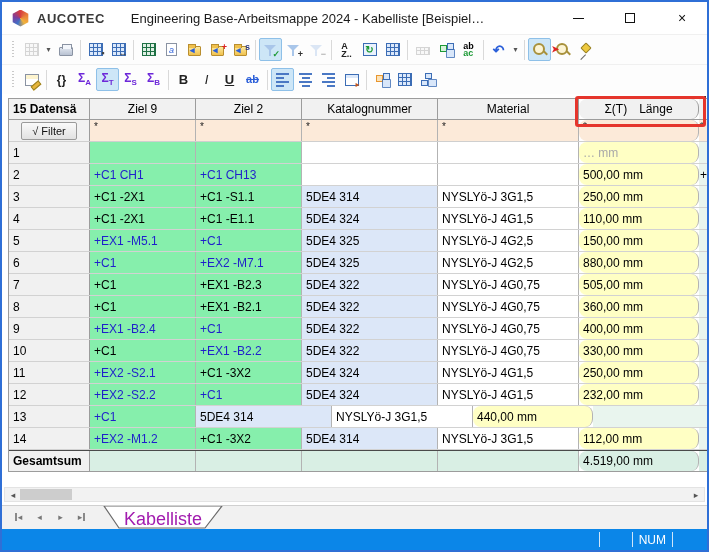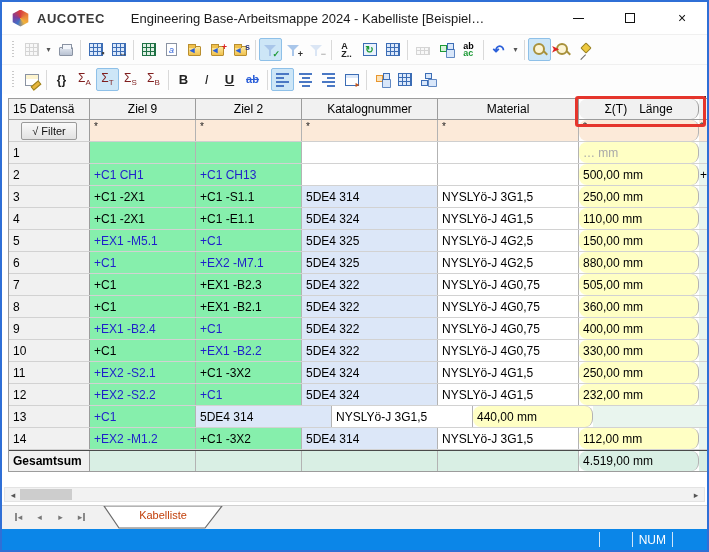--- a/index.html
+++ b/index.html
@@ -54,21 +54,21 @@
   .undoch{color:#2b5fd9;font-size:14px;font-weight:700;line-height:1;}
   .nodes{position:relative;width:14px;height:13px;}
   .nodes:before{content:'';position:absolute;left:1px;top:2px;width:5px;height:5px;border:1px solid #e8962f;background:#fbe2b8;}
   .nodes:after{content:'';position:absolute;left:8px;top:0;width:5px;height:5px;border:1px solid #3c6db5;background:#d9e7fa;box-shadow:0 7px 0 #d9e7fa,0 7px 0 0.8px #3c6db5;}
   .nodes.p:before{border-color:#1d9a36;background:#d6f2d9;}
   .renic{display:flex;flex-direction:column;line-height:7px;font-size:9px;font-weight:700;}
   .renic .b{color:#1d9a36;}
   .propic{width:14px;height:12px;border:1px solid #8a93a3;background:linear-gradient(#fdf4cf 0 4px,#fff 4px);position:relative;}
   .propic:after{content:'';position:absolute;right:-3px;bottom:-3px;width:8px;height:3px;background:#e8b53a;transform:rotate(-40deg);border:1px solid #9a8325;}
   .txtic{font-size:12px;font-weight:700;color:#222;line-height:1;}
-  .sig{font-size:12px;font-weight:400;color:#7f1d1d;line-height:1;}
+  .sig{font-size:12px;font-weight:700;color:#6d28d9;line-height:1;}
   .sig sub{font-size:8px;}
   .alic{display:flex;flex-direction:column;gap:2px;width:13px;}
   .alic i{height:2px;background:#4a78c4;display:block;}
   .alic.l{align-items:flex-start}.alic.c{align-items:center}.alic.r{align-items:flex-end}
   .alic i:nth-child(odd){width:13px}.alic i:nth-child(even){width:8px}
   .mrg{width:14px;height:12px;border:1px solid #3c6db5;background:linear-gradient(#dce9fb,#dce9fb) 0 0/100% 3px no-repeat,#fff;position:relative;}
   .mrg:after{content:'▸';position:absolute;right:-2px;bottom:-4px;font-size:8px;color:#c2571f;}
   .treeic{position:relative;width:14px;height:13px;}
   .treeic:before{content:'';position:absolute;left:4px;top:0;width:5px;height:4px;border:1px solid #3c6db5;background:#d9e7fa;}
   .treeic:after{content:'';position:absolute;left:0;top:7px;width:5px;height:4px;border:1px solid #3c6db5;background:#d9e7fa;box-shadow:8px 0 0 #d9e7fa,8px 0 0 0.8px #3c6db5;}
@@ -79,21 +79,21 @@
   .cell{display:flex;align-items:center;padding:0 4px;font-size:12px;white-space:nowrap;overflow:hidden;border-right:1px solid #b3b3b3;color:#000;}
   .c-num{width:81px;background:#f1f1f1;border-right-color:#9c9c9c;}
   .c-z1,.c-z2{width:106px;background:#86efac;}
   .c-kat{width:136px;background:#fff;}
   .c-kat.filled{background:#dce7f8;}
   .c-mat{width:141px;background:#fff;}
   .c-len{width:120px;background:#ffffc4;border-radius:8px;}
   .c-x{flex:1;background:#e9f5ee;border-right:none;padding:0 1px;}
   .hrow{border-top:1px solid #9c9c9c;border-bottom:1px solid #9c9c9c;}
   .hrow .cell{background:#f1f1f1;justify-content:center;border-right-color:#9c9c9c;}
-  .hrow .corner{justify-content:flex-start;}
+  .hrow .corner{justify-content:flex-start;font-weight:bold;}
   .hrow .lenh{gap:12px;}
   .frow{border-bottom:1px solid #cfcfcf;justify-content:flex-end;}
   .frow .cell{background:#fcead9;align-items:flex-start;padding-top:1px;font-size:10px;color:#222;}
   .frow .c-num{background:#f1f1f1;align-items:center;justify-content:center;padding-top:0;}
   .filterbtn{font-size:11px;color:#111;background:linear-gradient(#fafafa,#e2e2e2);border:1px solid #9a9a9a;border-radius:2px;padding:1px 10px;line-height:14px;}
   .trow{border-bottom:1px solid #d2d2d2;}
   .blue{color:#1f1fcb;}
   .ph{color:#a9a9a9;}
   .srow{border-top:1px solid #4a4a4a;border-bottom:1px solid #9c9c9c;}
   .srow .cell{background:#d9efe4;}
@@ -108,21 +108,21 @@
   .harrow.left:before{content:'◂';} .harrow.right:before{content:'▸';}
   .hthumb{position:absolute;left:15px;top:1px;width:52px;height:11px;background:#cdcdcd;}
   .hscroll .fill{flex:1;}
   .gap2{flex:0 0 3px;}
   .tabbar{flex:0 0 23px;background:#f1f1f1;border-top:1px solid #d0d0d0;display:flex;align-items:flex-start;padding-left:6px;}
   .navb{width:21px;height:21px;display:flex;align-items:center;justify-content:center;color:#777;font-size:9px;gap:1px;}
   .navb .bar{width:2px;height:8px;background:#8a8a8a;display:block;}
   .navb .tri-l:before{content:'◂';} .navb .tri-r:before{content:'▸';}
   .tab{position:relative;width:122px;height:23px;margin-left:10px;}
   .tab svg{position:absolute;left:0;top:0;}
-  .tab .lbl{position:absolute;left:0;right:0;top:3px;text-align:center;font-size:11px;color:#c2410c;}
+  .tab .lbl{position:absolute;left:0;right:0;top:3px;text-align:center;font-size:18px;color:#a21caf;}
   .statusbar{flex:1 1 auto;background:#0b86e8;display:flex;align-items:center;color:#fff;font-size:12px;padding-left:16px;}
   .sb-right{margin-left:auto;display:flex;align-items:center;height:100%;}
   .sbsep{width:1px;height:70%;background:#cfe6f9;}
   .sb-num{padding:0 6px;}
   .sb-sp1{width:32px;} .sb-sp2{width:34px;}
 </style>
 </head>
 <body>
 
 <div class="window">

